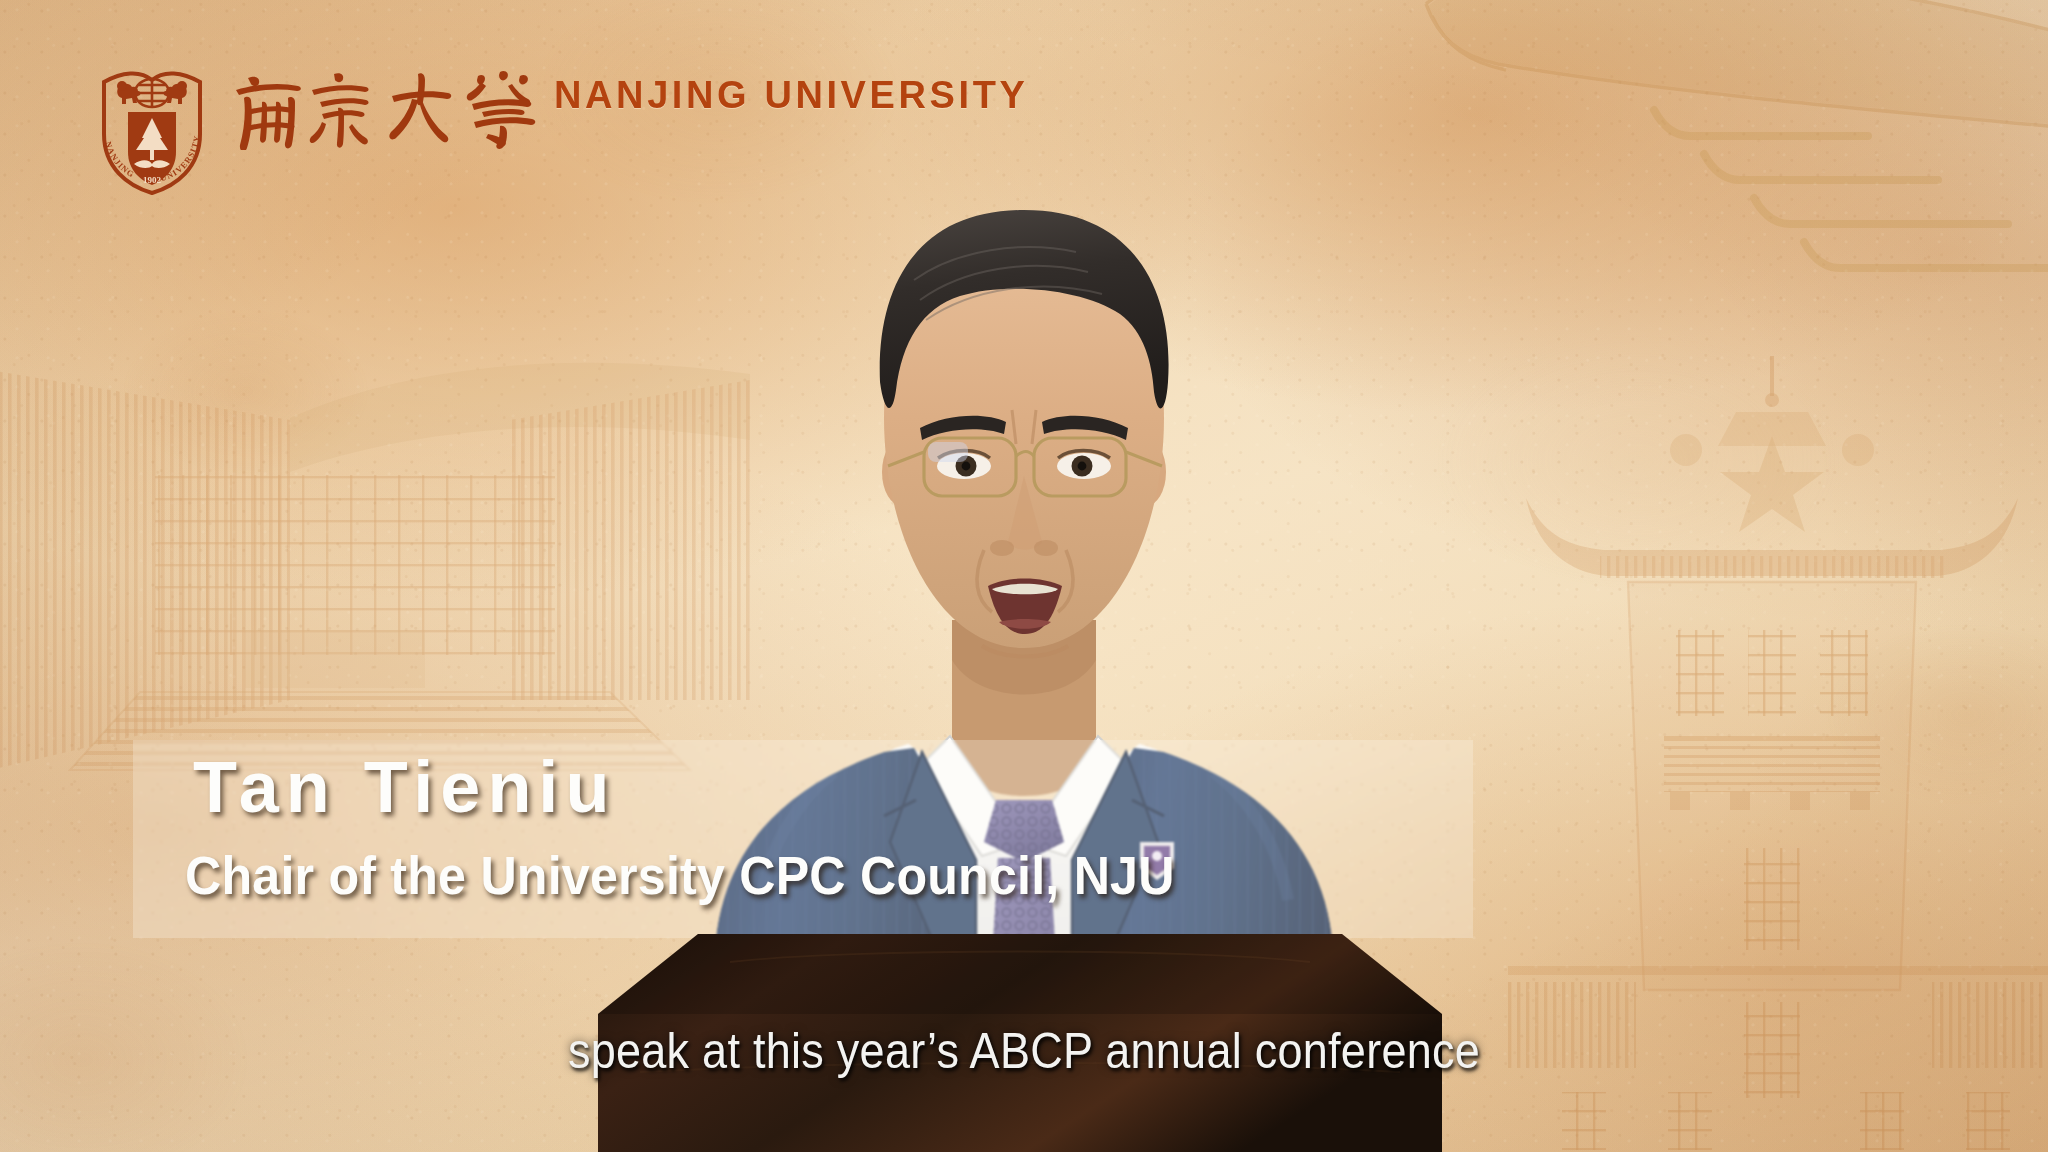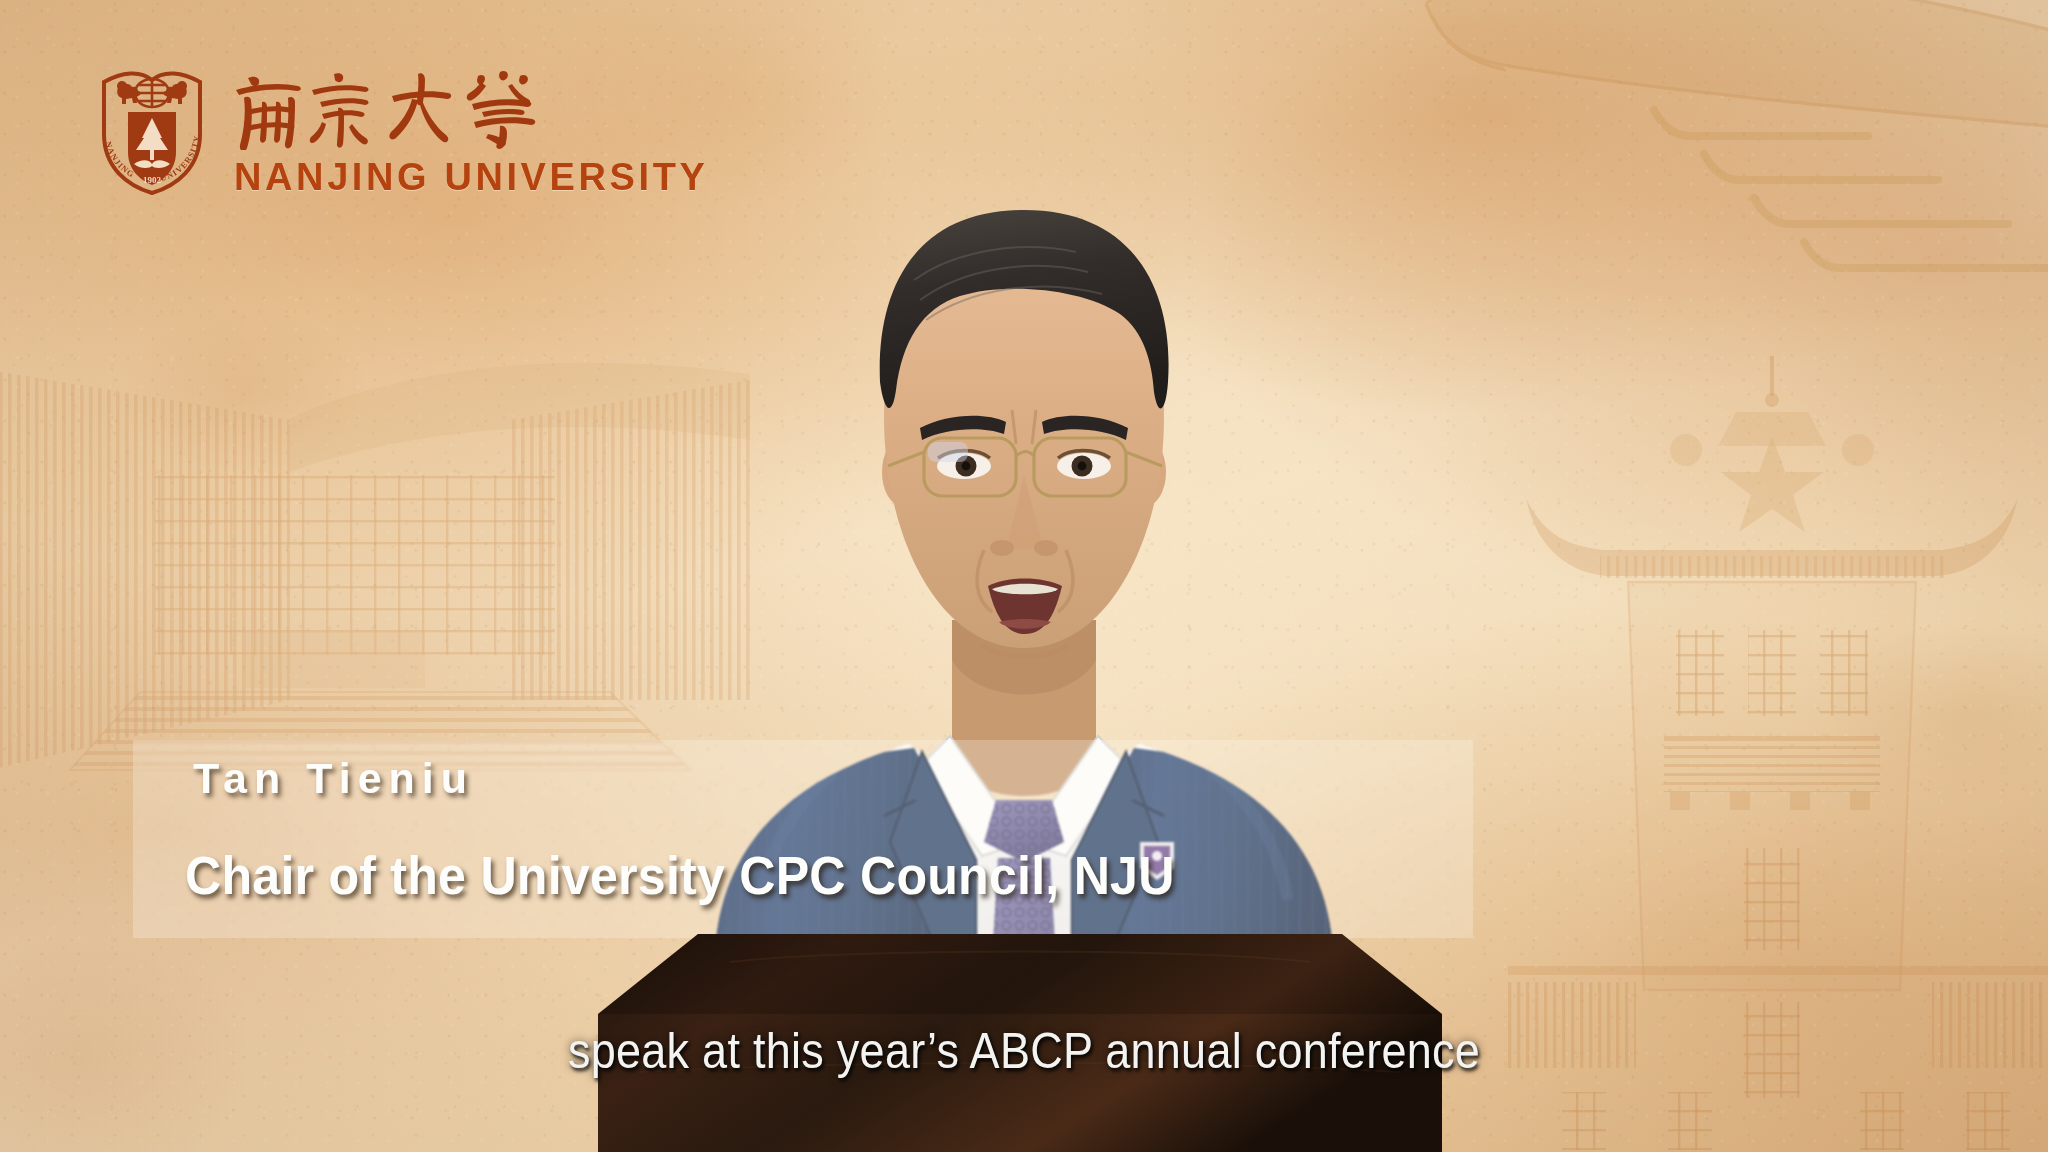--- a/index.html
+++ b/index.html
@@ -65,21 +65,21 @@
   #wm-modern-building { left:-10px;  top:300px;  width:760px;  height:520px; opacity:.50; }
   #wm-beida-building  { right:-20px; top:350px;  width:560px;  height:800px; opacity:.55; }
   #wm-eave            { right:-30px; top:-40px;  width:680px;  height:330px; opacity:.50; }
 
   
   #logo-block {
     position:absolute; left:88px; top:60px;
     display:flex; align-items:flex-start; gap:18px;
   }
   #logo-crest { width:128px; height:136px; flex:0 0 auto; }
-  #logo-text { display:flex; flex-direction:column; margin-top:8px; }
+  #logo-text { display:flex; flex-direction:row; margin-top:8px; }
   #logo-cn {
     height:82px; width:320px;
   }
   #logo-en {
     font-family:"Liberation Sans", sans-serif;
     font-weight:bold;
     font-size:38px;
     letter-spacing:3.6px;
     color:#b4430f;
     margin-top:6px;
@@ -98,22 +98,22 @@
 
   
   #lower-third {
     position:absolute;
     left:133px; top:740px;
     width:1340px; height:198px;
     background:rgba(255,252,245,.26);
     backdrop-filter:blur(1px);
   }
   #name-line {
-    position:absolute; left:60px; top:14px;
-    font-size:43px; font-weight:bold;
+    position:absolute; left:60px; top:6px;
+    font-size:72px; font-weight:bold;
     letter-spacing:7px;
     color:#fdfdfb;
     text-shadow:3px 4px 5px rgba(35,20,5,.62);
     white-space:nowrap;
   }
   #title-line {
     position:absolute; left:52px; top:104px;
     font-size:54px; font-weight:bold;
     letter-spacing:.2px;
     color:#fdfdfb;

